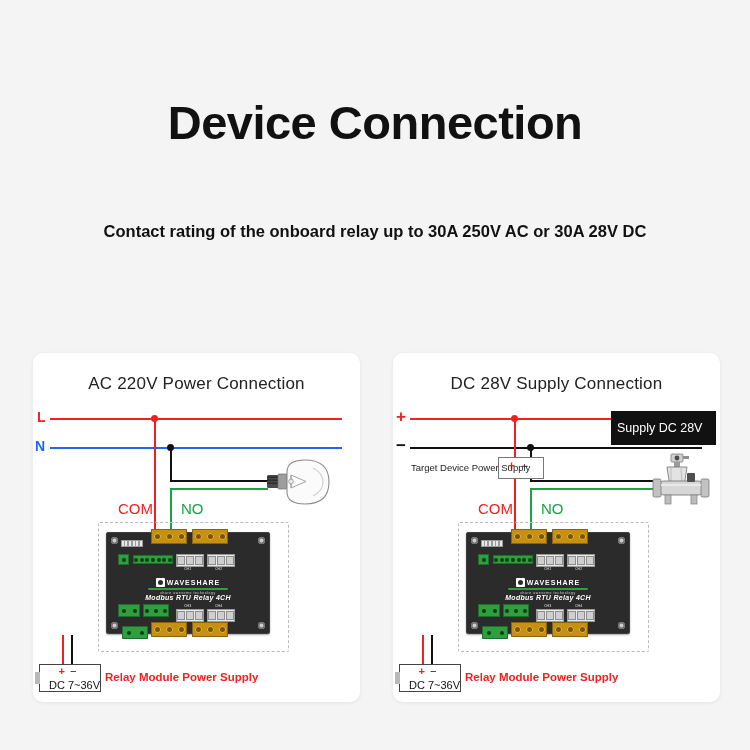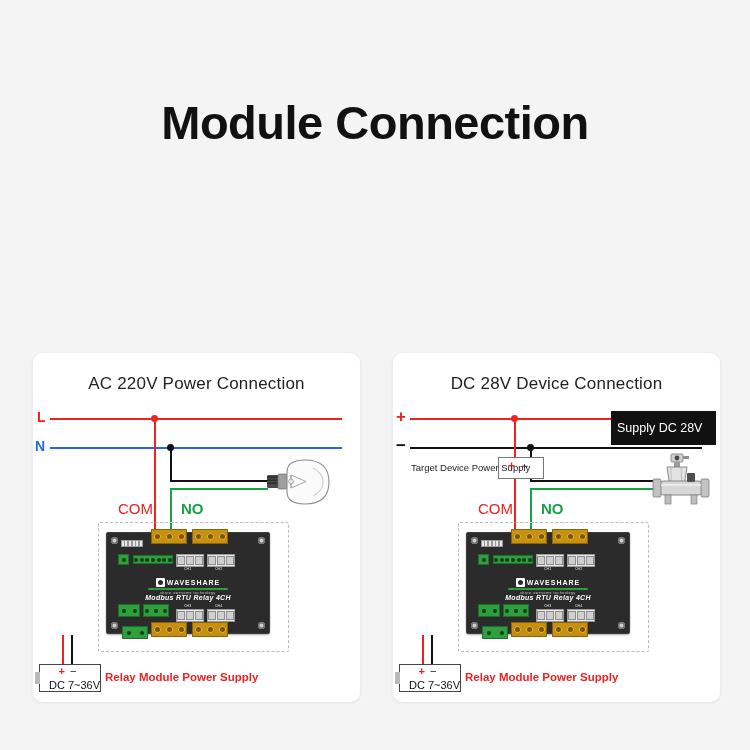--- a/index.html
+++ b/index.html
@@ -68,21 +68,21 @@
   .lbl-plus{color:#ee2222;font-size:17px;font-weight:bold;}
   .lbl-minus{color:#111;font-size:17px;font-weight:bold;}
 
   .power-tag{
     position:absolute;background:#111;color:#fff;
     font-size:12.5px;padding:4px 6px 5px 6px;
     white-space:nowrap;line-height:1;
   }
 
   .com-lbl{position:absolute;font-size:15px;color:#ee2222;font-weight:500;}
-  .no-lbl{position:absolute;font-size:15px;color:#18a347;font-weight:700;}
+  .no-lbl{position:absolute;font-size:15px;color:#18a347;font-weight:400;}
 
   
   .dashed-box{
     position:absolute;border:1px dashed #bbb;border-radius:2px;
   }
 
   
   .psu{
     position:absolute;background:#fff;border:1px solid #444;
     width:60px;height:26px;
@@ -193,21 +193,22 @@
 
   
   .bulb-svg{position:absolute;}
   .valve-svg{position:absolute;}
 </style>
 </head>
 <body>
 
 <div class="page">
 
-  <div class="title">Module Connection</div>
+  <div class="title">Device Connection</div>
+  <div class="subtitle">Contact rating of the onboard relay up to 30A 250V AC or 30A 28V DC</div>
 
   <div class="card card-left">
     <div class="card-title">AC 220V Power Connection</div>
 
     <div class="diagram">
 
       <div class="wire h red w2" style="left:17px;top:65px;width:292px;"></div>
       <div class="lbl lbl-L" style="left:4px;top:56px;">L</div>
 
       <div class="wire h blue w2" style="left:17px;top:94px;width:292px;"></div>
@@ -363,21 +364,21 @@
         <div class="psu-nub"></div>
         <div class="pm"><b>+</b><i>−</i></div>
         <div class="volt">DC 7~36V</div>
       </div>
       <div class="psu-label" style="left:72px;top:318px;">Relay Module Power Supply</div>
 
     </div>
   </div>
 
   <div class="card card-right">
-    <div class="card-title">DC 28V Device Connection</div>
+    <div class="card-title">DC 28V Supply Connection</div>
 
     <div class="diagram">
 
       <div class="wire h red w2" style="left:17px;top:65px;width:292px;"></div>
       <div class="lbl lbl-plus" style="left:3px;top:54px;">+</div>
 
       <div class="wire h black w2" style="left:17px;top:94px;width:292px;"></div>
       <div class="lbl lbl-minus" style="left:3px;top:83px;">−</div>
 
       <div class="power-tag" style="left:218px;top:58px;width:99px;height:34px;display:flex;align-items:center;padding:0 0 0 6px;">Supply DC 28V</div>

